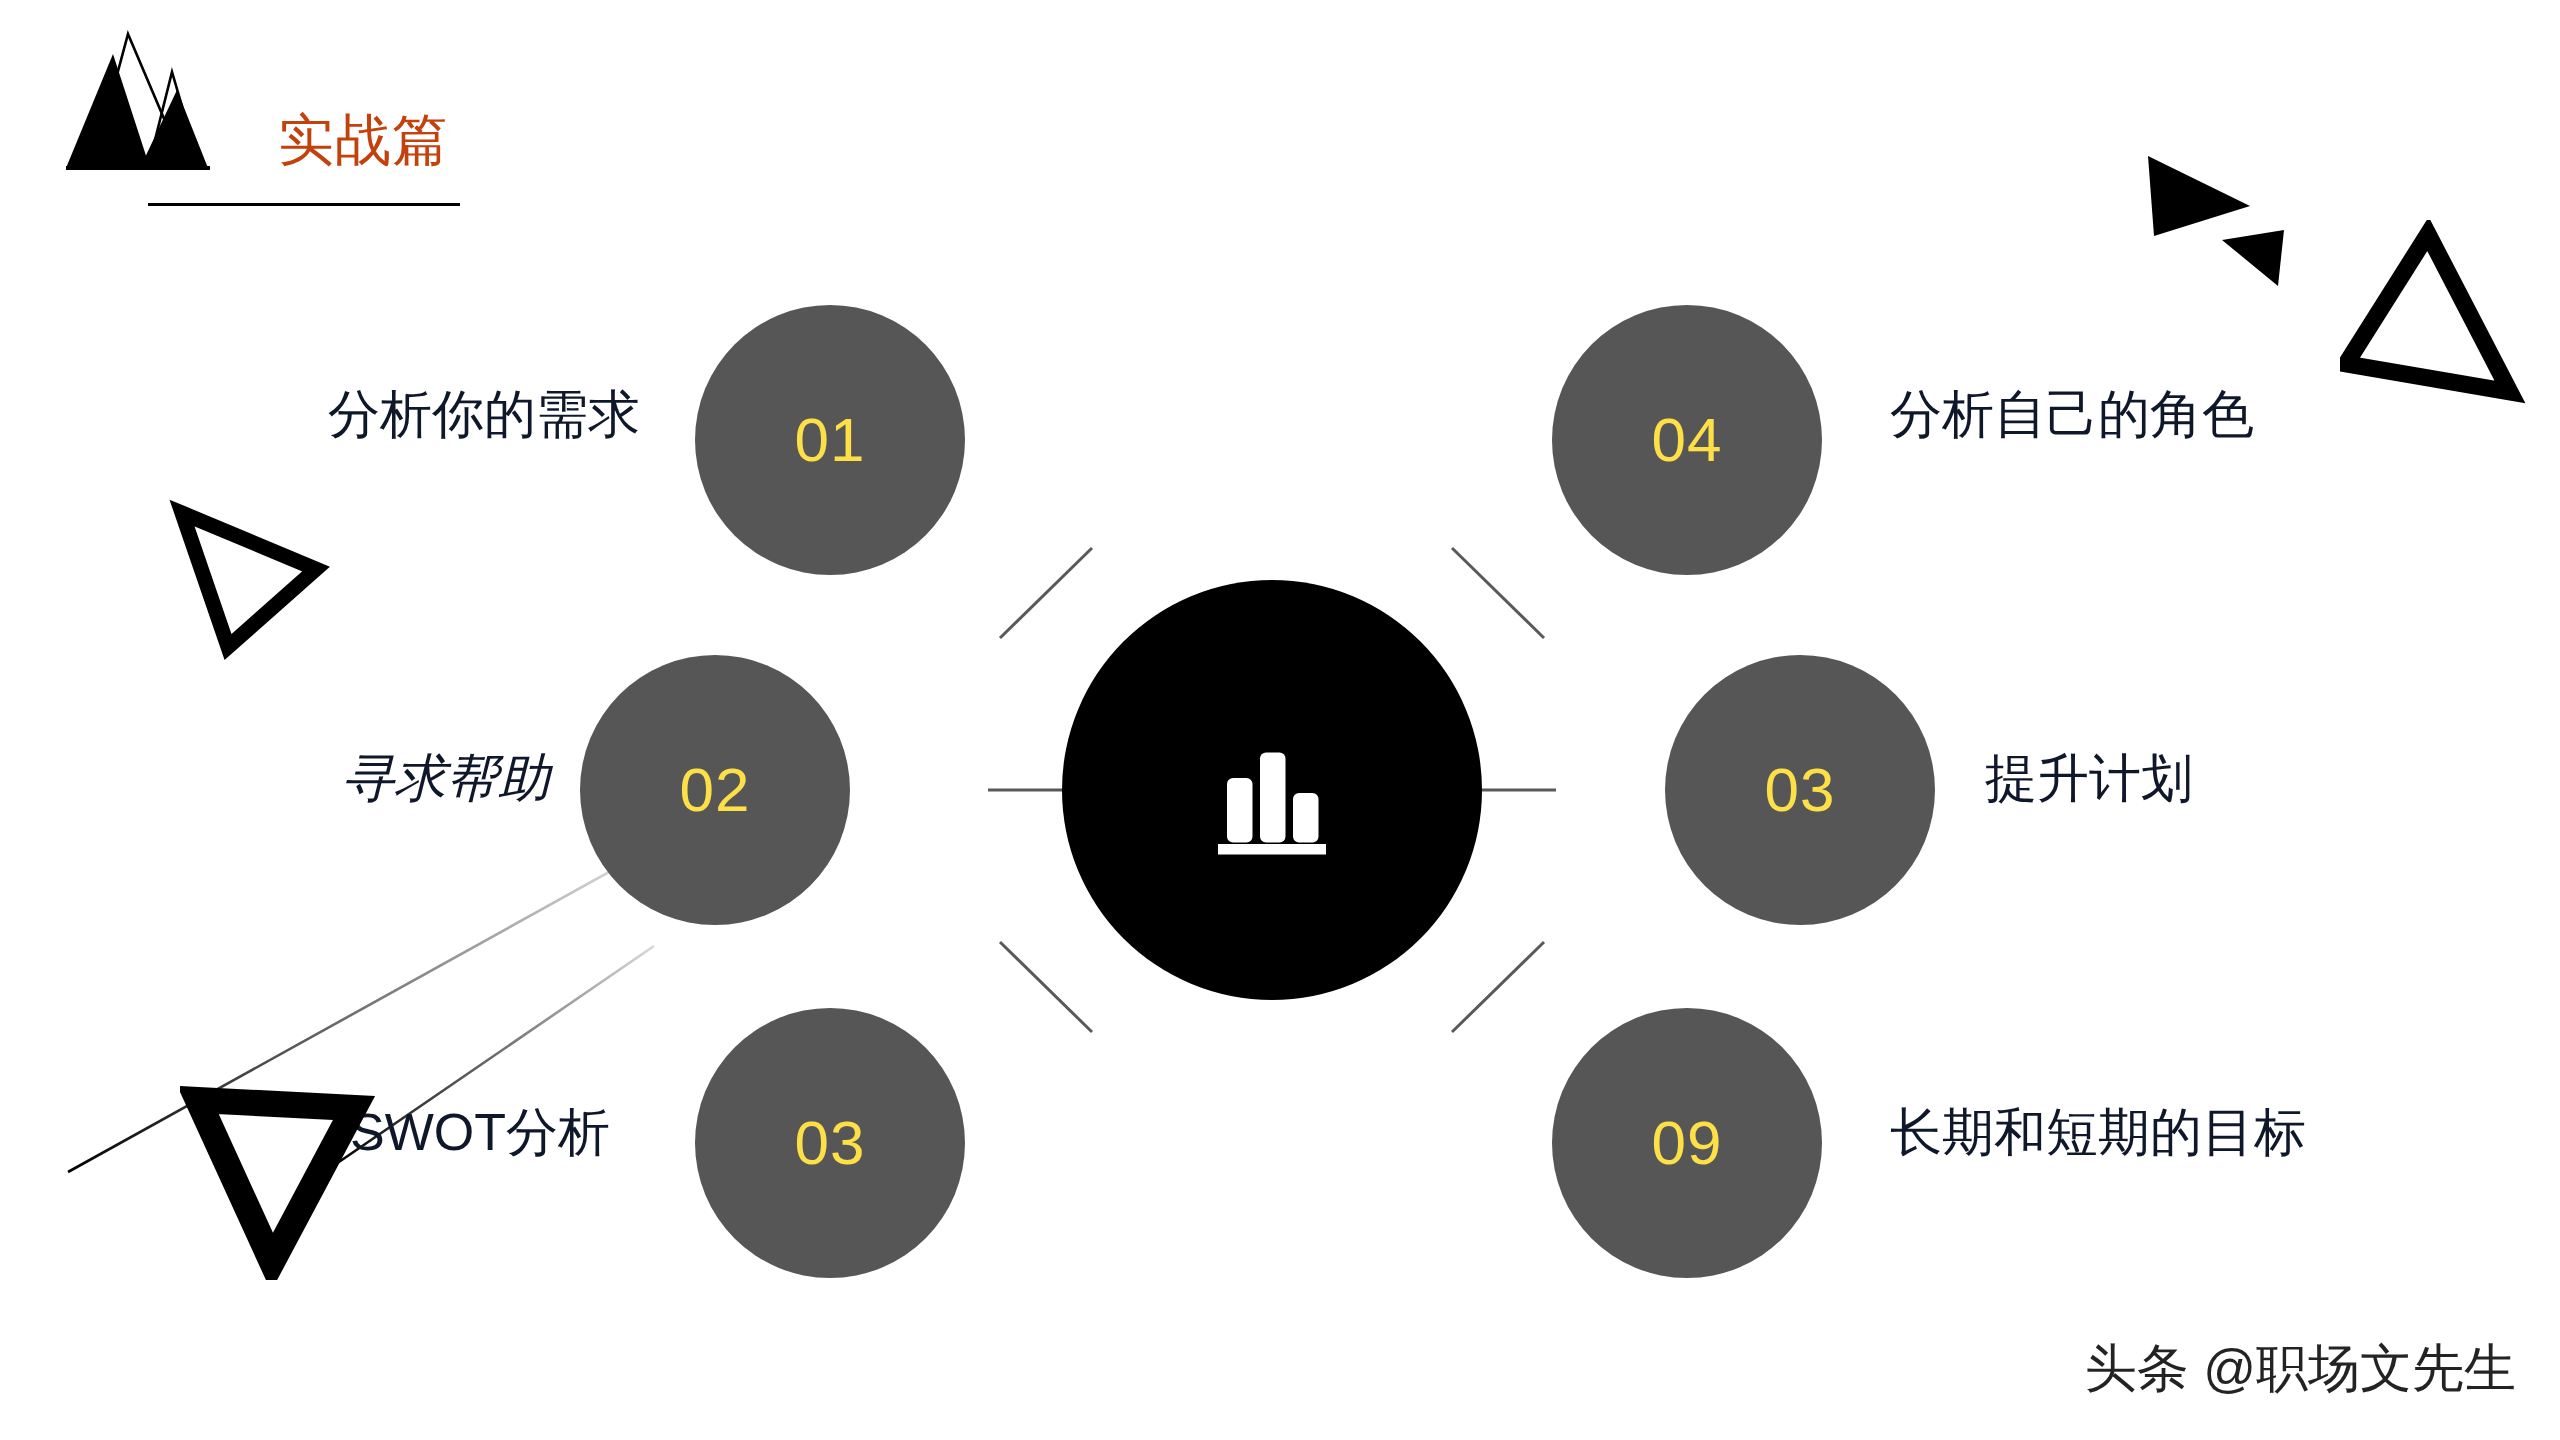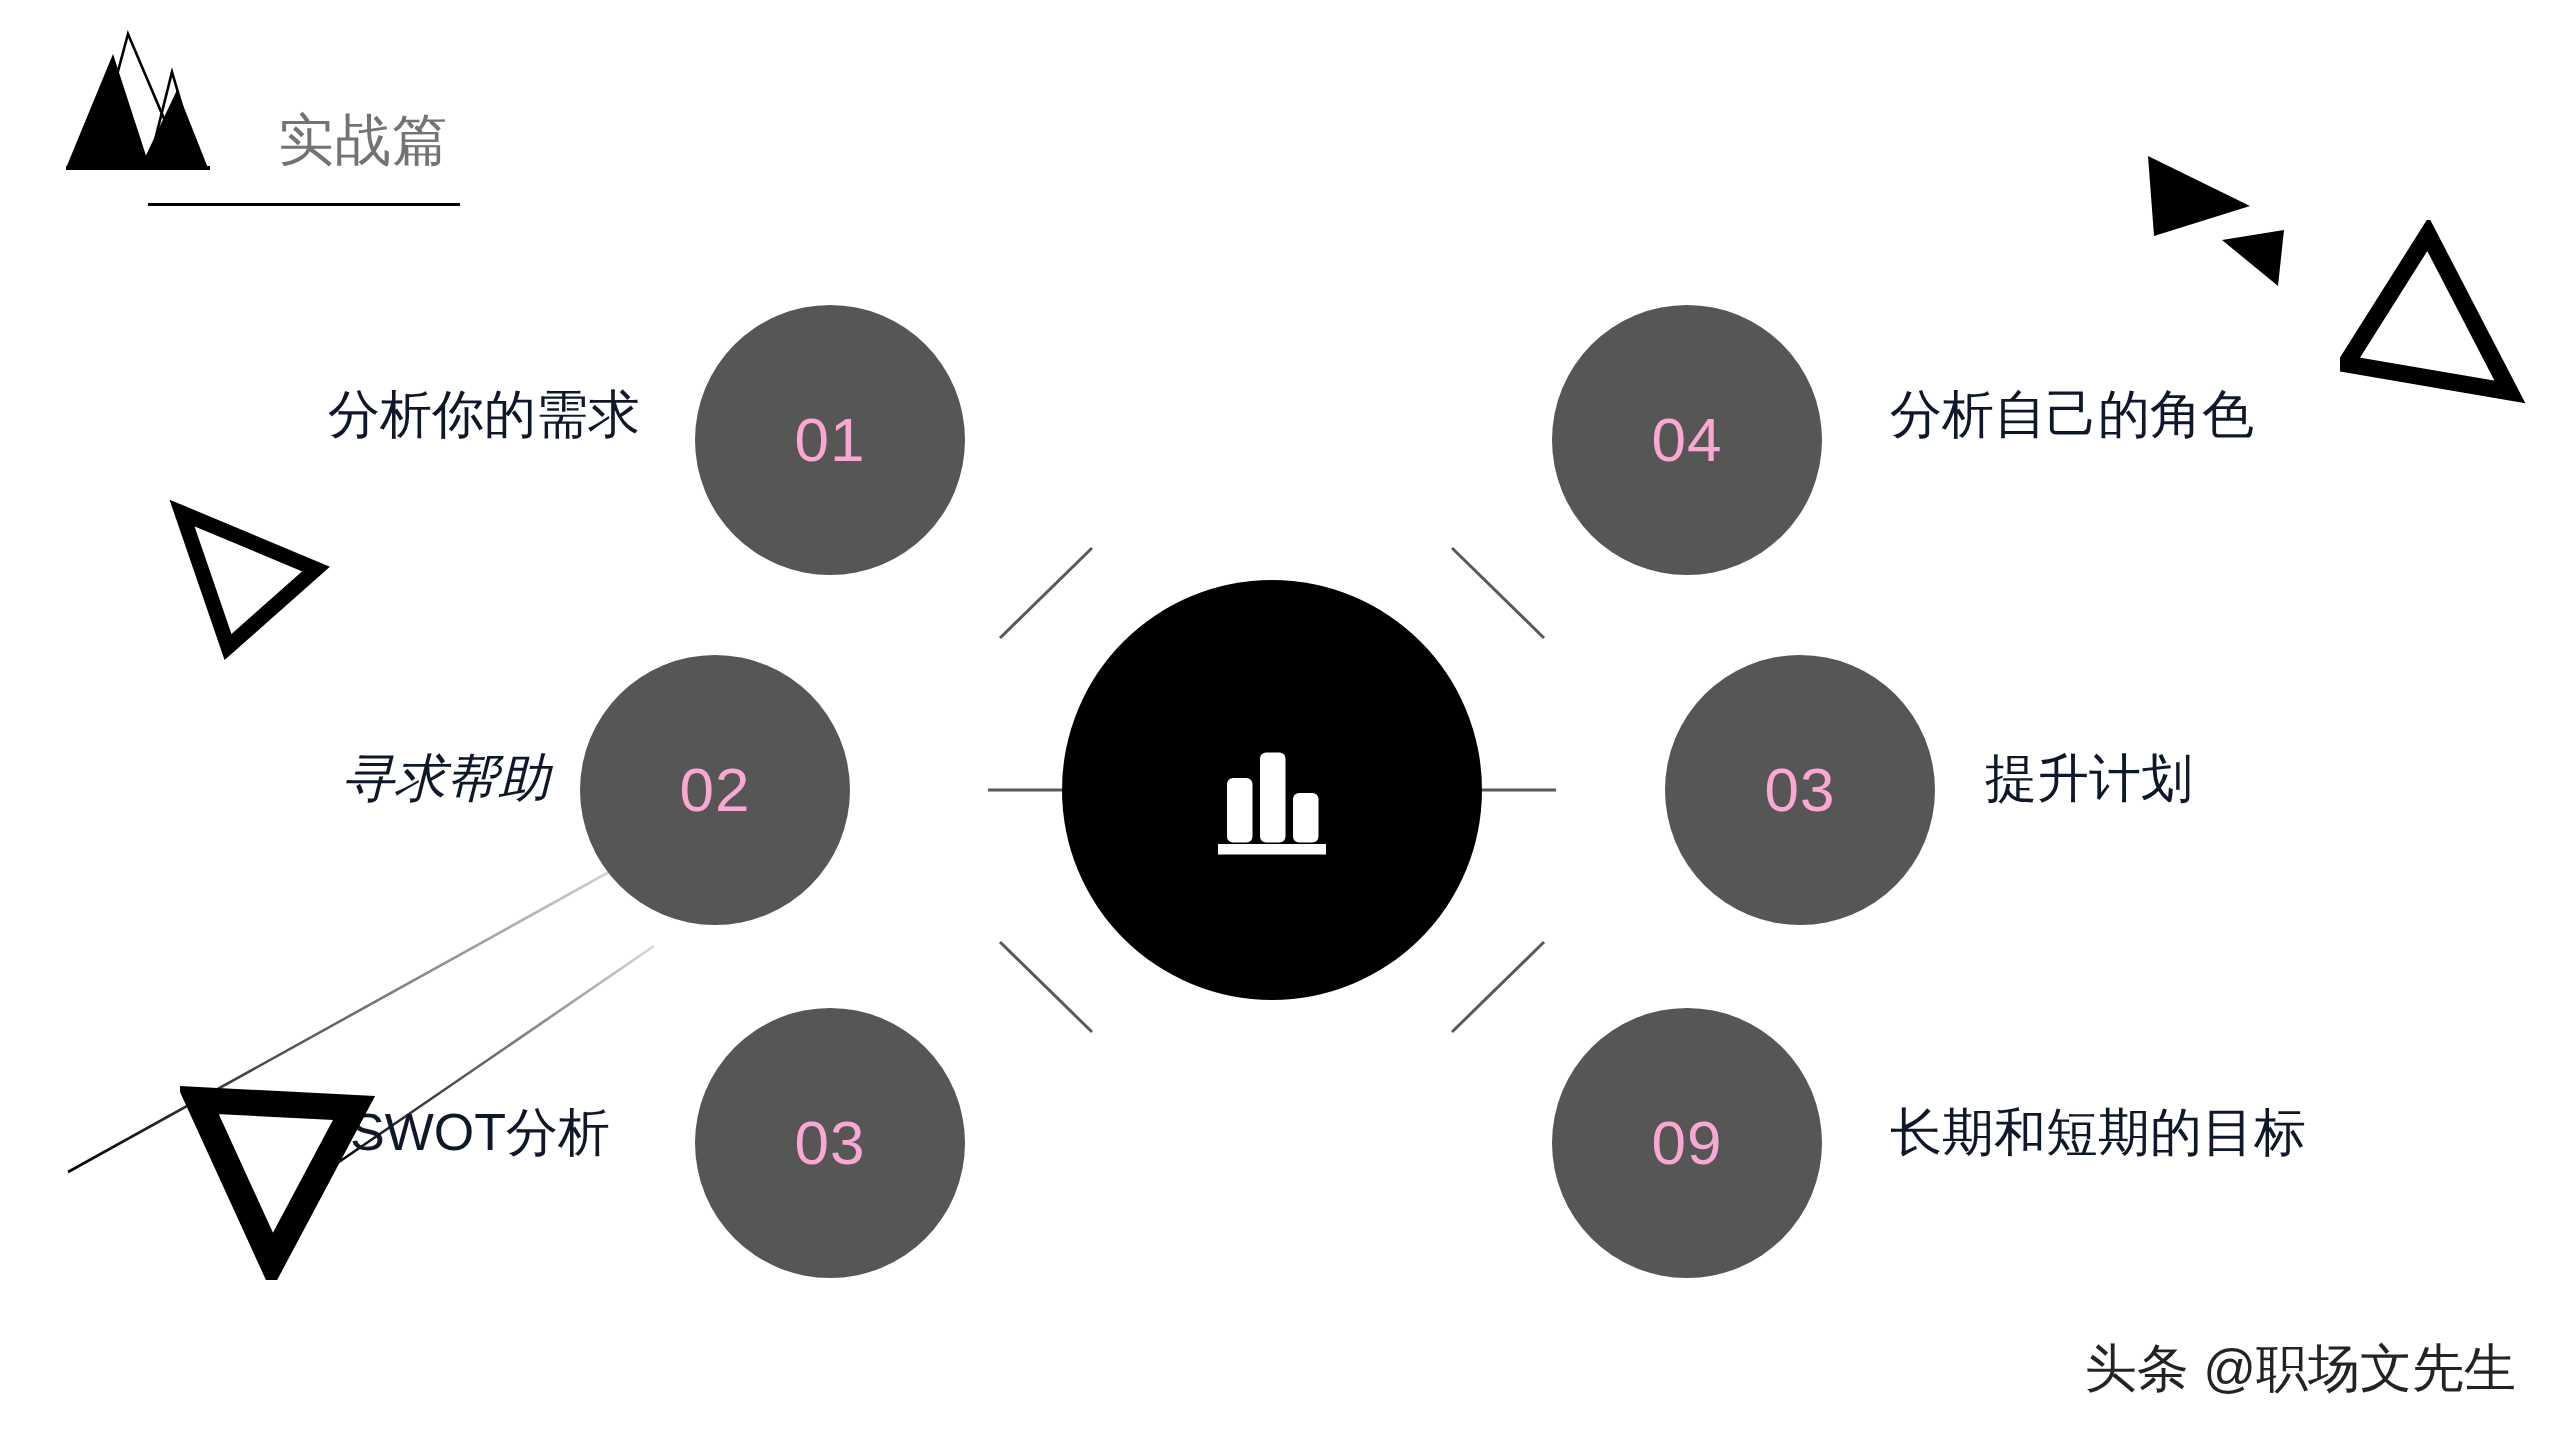--- a/index.html
+++ b/index.html
@@ -33,21 +33,21 @@
     top: 0;
     width: 220px;
     height: 180px;
   }
   .brand-title {
     position: absolute;
     left: 238px;
     top: 92px;
     font-size: 56px;
     line-height: 1;
-    color: #737373;
+    color: #c2410c;
     white-space: nowrap;
     letter-spacing: 1px;
   }
   .brand-rule {
     position: absolute;
     left: 108px;
     top: 183px;
     width: 312px;
     height: 3px;
     background: #000000;
@@ -94,21 +94,21 @@
     width: 270px;
     height: 270px;
     border-radius: 50%;
     background: #565656;
     display: flex;
     align-items: center;
     justify-content: center;
     z-index: 4;
   }
   .node-num {
-    color: #f9a8d4;
+    color: #fde047;
     font-size: 62px;
     line-height: 1;
     font-weight: 400;
     letter-spacing: 1px;
   }
 
   .node-label {
     position: absolute;
     font-size: 52px;
     line-height: 1;

